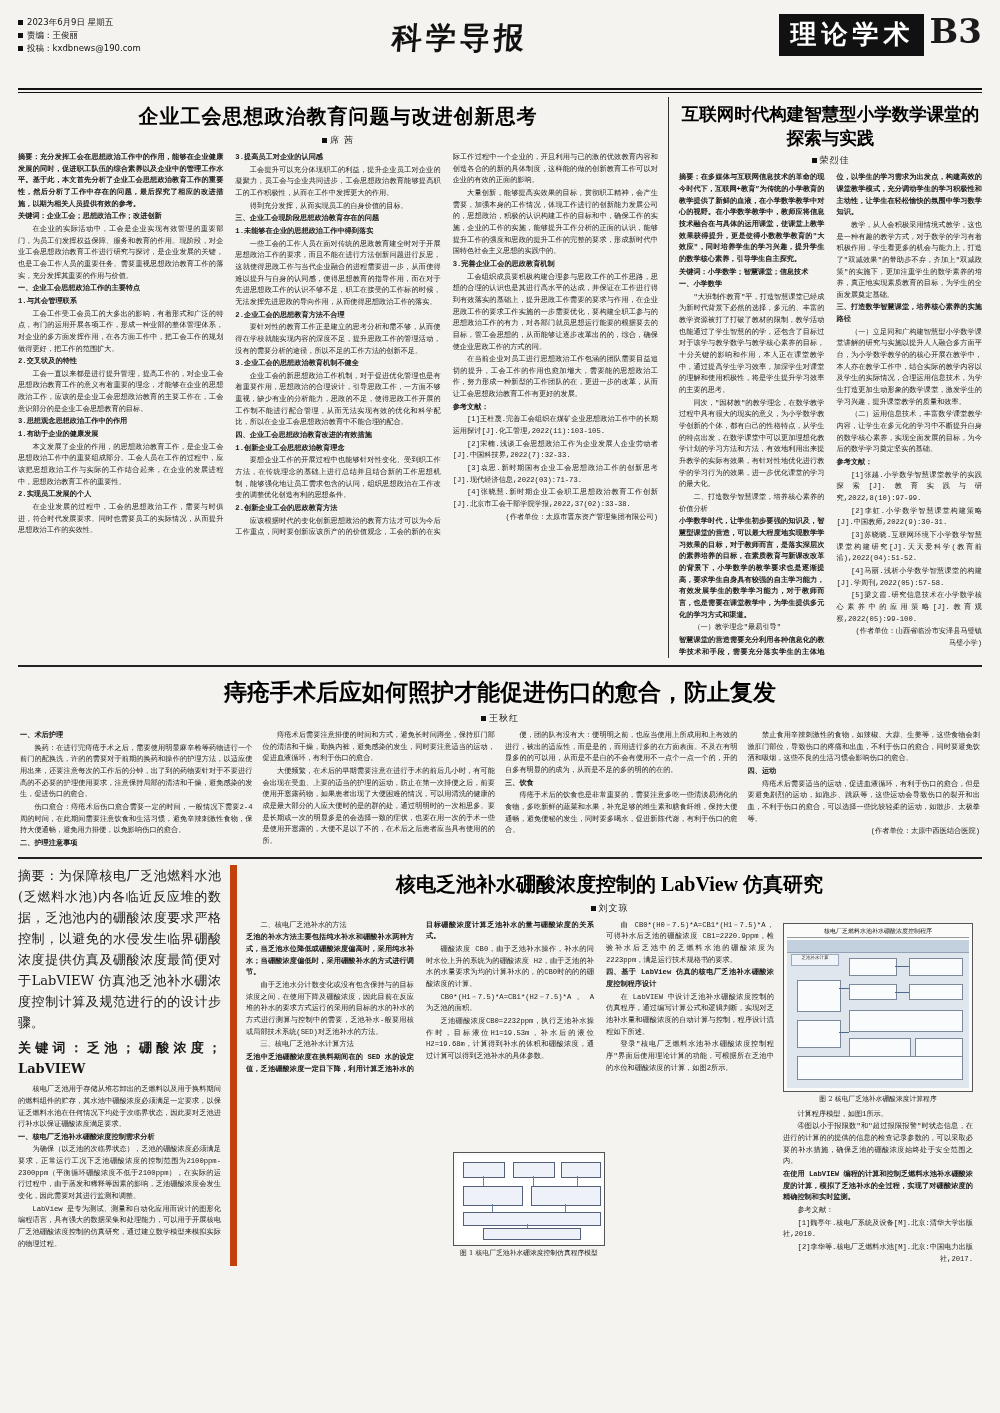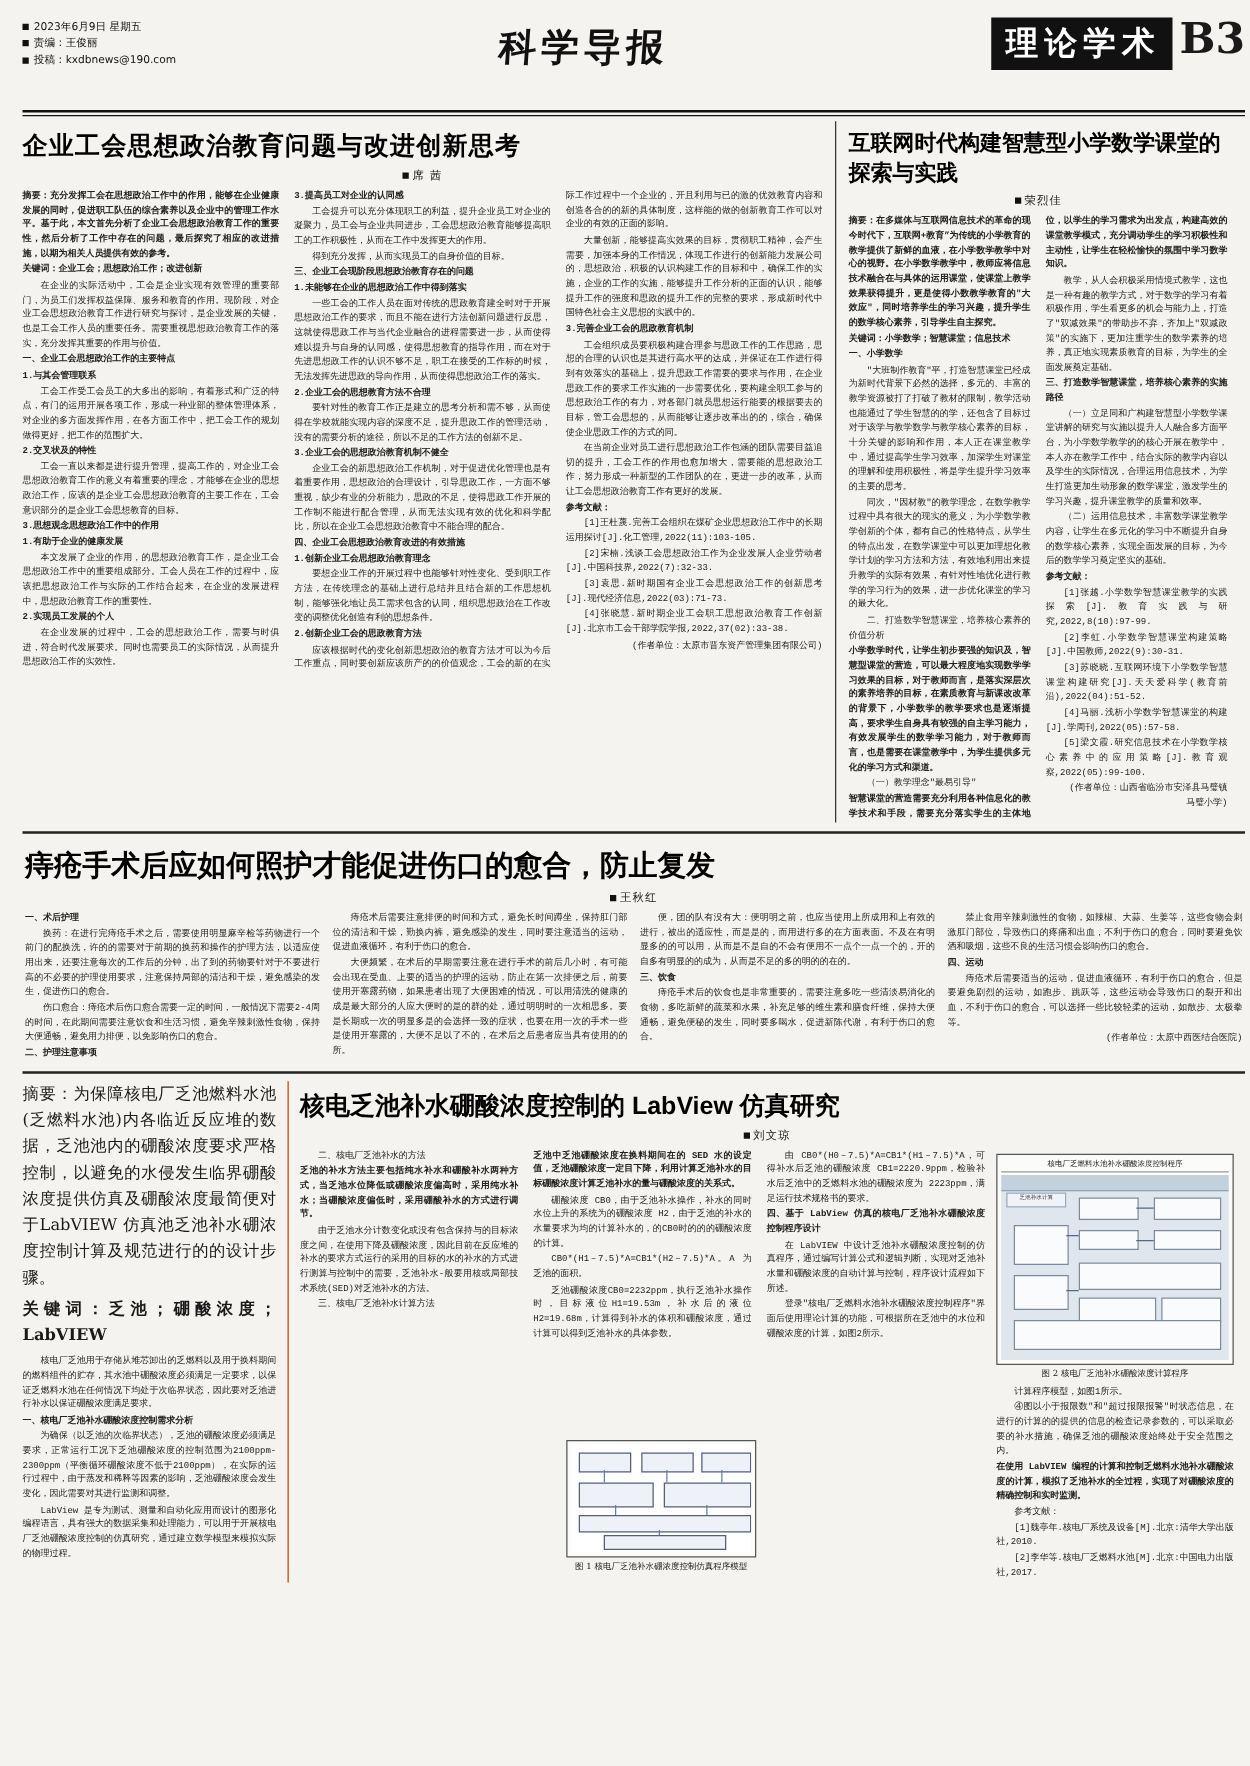--- a/index.html
+++ b/index.html
@@ -3,21 +3,21 @@
 <meta charset="utf-8">
 <style>
   html,body{margin:0;padding:0;}
   body{
     width:1000px;height:1413px;background:#f2f0ec;
     font-family:"DejaVu Sans","Liberation Sans",sans-serif;
     color:#1a1a1a;
   }
   .page{
     position:relative;width:1000px;height:1413px;background:#f5f3ef;
-    box-sizing:border-box;padding:14px 4px 10px 18px;
+    box-sizing:border-box;padding:14px 18px 10px 18px;
   }
   
   .masthead{display:flex;align-items:flex-start;justify-content:space-between;height:72px;}
   .mast-left{font-size:8.5px;line-height:1.55;color:#111;padding-top:2px;}
   .mast-left div{white-space:nowrap;}
   .mast-left .bul{display:inline-block;width:5px;height:5px;background:#111;margin-right:4px;vertical-align:middle;}
   .mast-center{flex:1;text-align:center;padding-top:4px;}
   .paper-name{
     font-family:"DejaVu Serif","Liberation Serif",serif;
     font-size:30px;font-weight:bold;letter-spacing:4px;color:#111;
@@ -26,22 +26,22 @@
   .mast-right{display:flex;align-items:flex-start;}
   .sect-box{
     background:#111;color:#fff;font-family:"DejaVu Serif","Liberation Serif",serif;
     font-size:26px;font-weight:bold;letter-spacing:5px;padding:3px 9px 4px 12px;
   }
   .sect-num{font-family:"DejaVu Serif","Liberation Serif",serif;font-size:34px;font-weight:bold;margin-left:6px;line-height:1;}
   .rule-thick{border-top:2.2px solid #111;margin-top:2px;}
   .rule-thin{border-top:0.8px solid #111;margin-top:2px;}
   .hr2{border-top:2px solid #222;margin:7px 0 6px 0;}
   h1.head{
-    font-family:Liberation Sans, sans-serif;
-    text-align:left;font-weight:bold;margin:6px 0 4px 0;color:#000;
+    font-family:Liberation Serif, serif;
+    text-align:center;font-weight:bold;margin:6px 0 4px 0;color:#000;
   }
   .byline{text-align:center;font-size:9px;margin-bottom:5px;letter-spacing:1px;}
   .byline .sq{display:inline-block;width:5px;height:5px;background:#111;margin-right:3px;vertical-align:middle;}
   .body{
     font-size:7.2px;line-height:1.62;text-align:justify;color:#222;
     font-family:Liberation Mono, monospace;
   }
   .body p{margin:0 0 1px 0;text-indent:2em;}
   .body p.nh{text-indent:0;font-weight:bold;}
   .abs{font-size:13px;line-height:1.62;text-align:justify;font-family:"DejaVu Serif","Liberation Serif",serif;}
@@ -56,21 +56,21 @@
   .c2{column-count:2;column-gap:12px;}
   .c4{column-count:4;column-gap:10px;}
 
   
   h1.a3{font-size:23px;letter-spacing:0px;margin-top:10px;}
   .mid-wrap{padding:0 2px;}
 
   
   .bot{display:flex;margin-top:4px;}
   .bot-abs{width:212px;padding-right:9px;box-sizing:border-box;}
-  .bot-main{flex:1;padding:0 9px;box-sizing:border-box;border-left:1px solid #c2410c;}
+  .bot-main{flex:1;padding:0 9px;box-sizing:border-box;border-left:7px solid #c2410c;}
   h1.a4{font-size:20px;}
   .fig-box{
     border:1px solid #555;background:#fbfbfa;margin:3px 0 2px 0;
     padding:3px;box-sizing:border-box;
   }
   .fig-cap{font-size:6.8px;text-align:center;margin:1px 0 5px 0;font-family:"DejaVu Serif","Liberation Serif",serif;}
   .fig-title{font-size:6px;text-align:center;border-bottom:1px solid #999;padding-bottom:1px;margin-bottom:2px;}
   .blueprint{width:100%;height:86px;background:#fff;position:relative;overflow:hidden;}
   .bp-line{position:absolute;background:#6a7fa8;}
   .bp-box{position:absolute;border:1px solid #54607a;background:#eef1f7;}
@@ -270,21 +270,21 @@
             </div>
           </div>
           <div class="fig-cap">图 2 核电厂乏池补水硼酸浓度计算程序</div>
 
           <div class="body">
             <p>计算程序模型，如图1所示。</p>
             <p>④图以小于报限数"和"超过报限报警"时状态信息，在进行的计算的的提供的信息的检查记录参数的，可以采取必要的补水措施，确保乏池的硼酸浓度始终处于安全范围之内。</p>
             <p class="nh">在使用 LabVIEW 编程的计算和控制乏燃料水池补水硼酸浓度的计算，模拟了乏池补水的全过程，实现了对硼酸浓度的精确控制和实时监测。</p>
             <p>参考文献：</p>
             <p>[1]魏亭年.核电厂系统及设备[M].北京:清华大学出版社,2010.</p>
-            <p style="text-align:left">[2]李华等.核电厂乏燃料水池[M].北京:中国电力出版社,2017.</p>
+            <p style="text-align:right">[2]李华等.核电厂乏燃料水池[M].北京:中国电力出版社,2017.</p>
           </div>
         </div>
       </div>
 
       <div style="position:absolute;left:453px;bottom:150px;width:152px;">
         <div class="fig-box">
           <div class="blueprint">
             <div class="bp-box" style="left:6px;top:6px;width:40px;height:14px;"></div>
             <div class="bp-box" style="left:56px;top:6px;width:40px;height:14px;"></div>
             <div class="bp-box" style="left:104px;top:6px;width:38px;height:14px;"></div>

